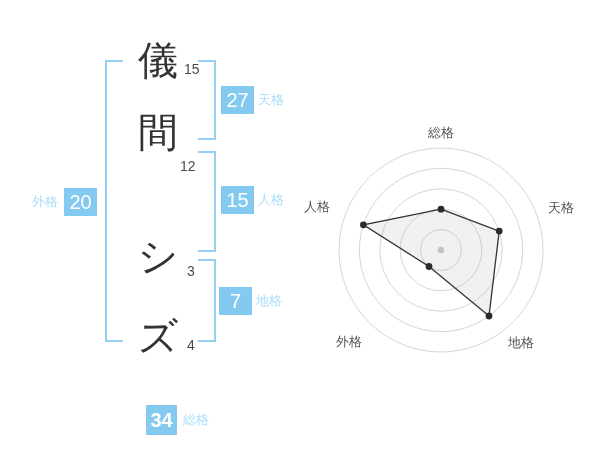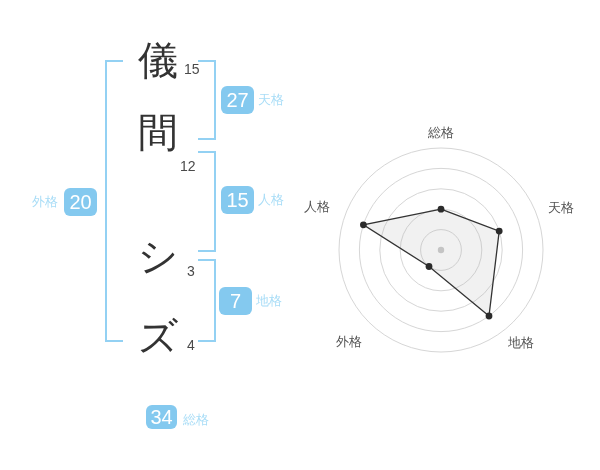--- a/index.html
+++ b/index.html
@@ -19,21 +19,21 @@
   .bracket{position:absolute;}
   .bracket-left{
     border-left:2px solid #93d1f3;border-top:2px solid #93d1f3;border-bottom:2px solid #93d1f3;
   }
   .bracket-right{
     border-right:2px solid #93d1f3;border-top:2px solid #93d1f3;border-bottom:2px solid #93d1f3;
   }
   
   .badge{
     position:absolute;width:33px;height:28px;background:#84c9ef;color:#ffffff;
-    font-size:20px;display:flex;align-items:center;justify-content:center;border-radius:6px;
+    font-size:20px;display:flex;align-items:center;justify-content:center;
   }
   .badge-label{
     position:absolute;height:28px;display:flex;align-items:center;
     font-size:13px;color:#a9ddf7;
   }
   .badge-label-right{justify-content:flex-end;}
   
   #radar-svg{position:absolute;left:290px;top:90px;}
 </style>
 </head>
@@ -64,21 +64,21 @@
 
   <div class="badge" style="left:221px;top:86px;">27</div>
   <div class="badge-label" style="left:258px;top:86px;">天格</div>
 
   <div class="badge" style="left:221px;top:186px;">15</div>
   <div class="badge-label" style="left:258px;top:186px;">人格</div>
 
   <div class="badge" style="left:219px;top:287px;">7</div>
   <div class="badge-label" style="left:256px;top:287px;">地格</div>
 
-  <div class="badge" style="left:146px;top:405px;width:31px;height:24px;">34</div>
+  <div class="badge" style="left:146px;top:405px;width:31px;height:30px;font-weight:bold;">34</div>
   <div class="badge-label" style="left:183px;top:406px;">総格</div>
 
   <svg id="radar-svg" width="300" height="300" viewBox="0 0 300 300">
       <circle cx="151" cy="160" r="20.4" fill="none" stroke="#d6d6d6" stroke-width="1"></circle>
       <circle cx="151" cy="160" r="40.8" fill="none" stroke="#d6d6d6" stroke-width="1"></circle>
       <circle cx="151" cy="160" r="61.2" fill="none" stroke="#d6d6d6" stroke-width="1"></circle>
       <circle cx="151" cy="160" r="81.6" fill="none" stroke="#d6d6d6" stroke-width="1"></circle>
       <circle cx="151" cy="160" r="102.0" fill="none" stroke="#d6d6d6" stroke-width="1"></circle>
       <polygon points="151.0,119.2 209.2,141.1 199.0,226.0 139.0,176.5 73.4,134.8" fill="rgba(180,180,180,0.18)" stroke="#333333" stroke-width="1.3" stroke-linejoin="miter"></polygon>
       <circle cx="151" cy="160" r="3.2" fill="#c4c4c4"></circle>

